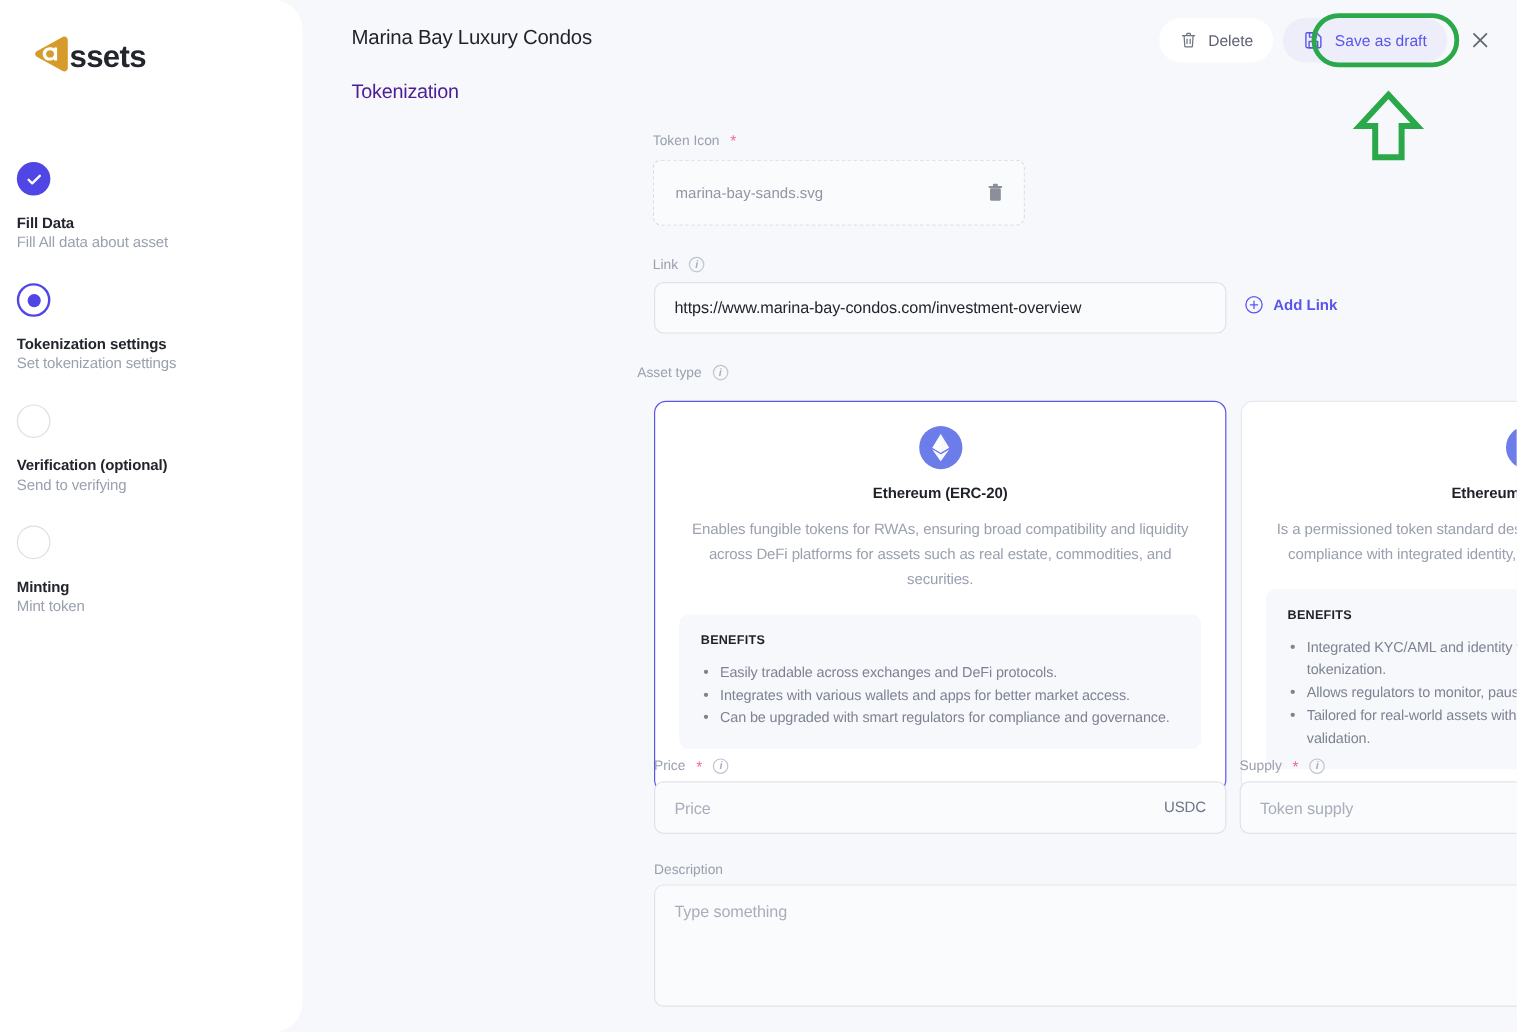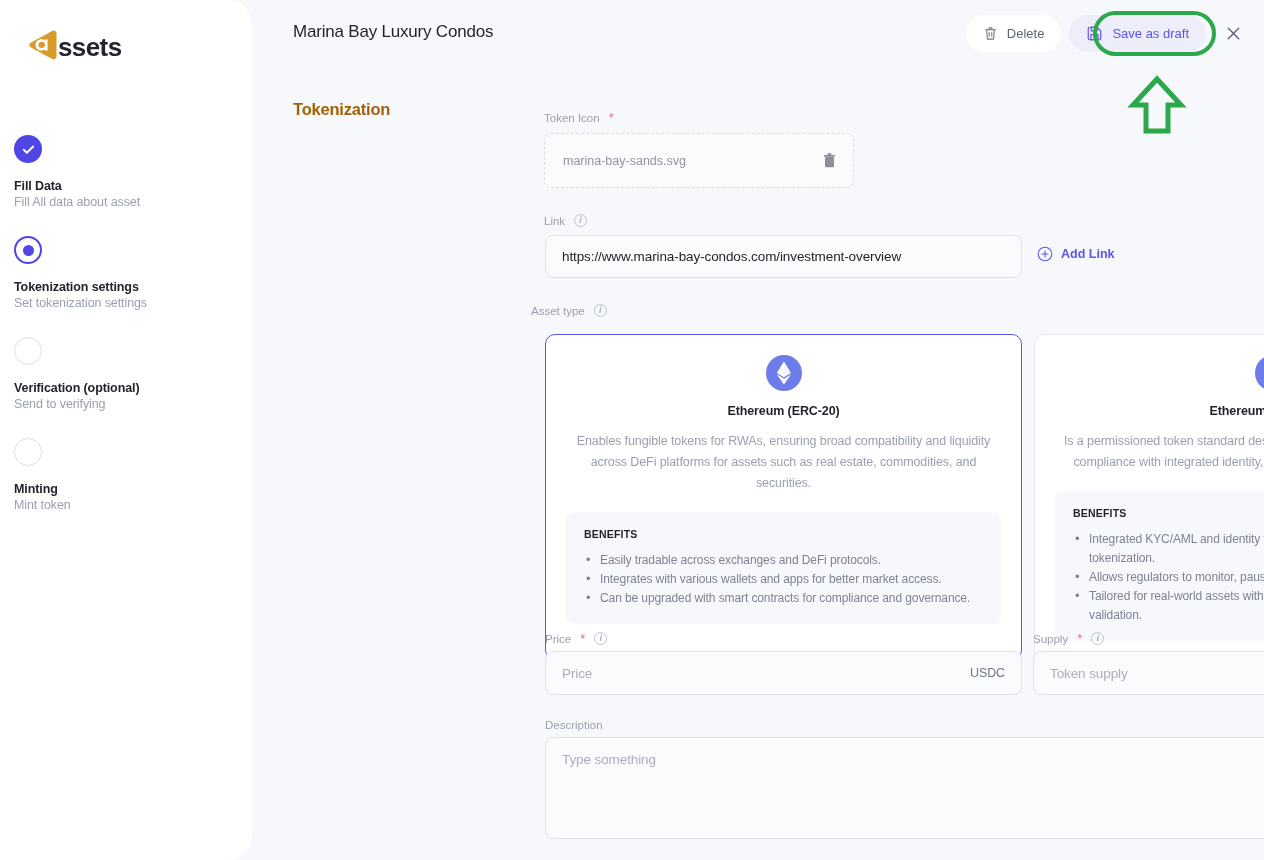--- a/index.html
+++ b/index.html
@@ -99,23 +99,22 @@
   .btn-delete { background: #ffffff; color: #5e6472; }
   .btn-save { background: #eeeefb; color: #5b55ea; }
   .btn-close {
     width: 38px; height: 38px; border-radius: 50%;
     background: transparent; border: none; cursor: pointer;
     display: flex; align-items: center; justify-content: center;
   }
 
   .section-title {
     position: absolute; left: 41px; top: 68px;
-    font-size: 16.5px; font-weight: 700; color: #a16207;
+    font-size: 16.5px; font-weight: 400; color: #4c1d95;
     letter-spacing: -0.2px;
-    margin-top: 32px;
   }
 
   
   .field-label {
     display: flex; align-items: center; gap: 9px;
     font-size: 11.5px; color: #9aa0ae; letter-spacing: 0px;
     margin-bottom: 6px;
   }
   .req { color: #f26a8d; font-size: 13px; line-height: 8px; }
   .info-i {
@@ -375,21 +374,21 @@
             <path d="M8 17.7L1 13.5 8 23.4z" fill="#ffffff" opacity="0.75"></path>
           </svg>
         </div>
         <div class="card-title">Ethereum (ERC-20)</div>
         <div class="card-desc">Enables fungible tokens for RWAs, ensuring broad compatibility and liquidity across DeFi platforms for assets such as real estate, commodities, and securities.</div>
         <div class="benefits">
           <div class="benefits-head">BENEFITS</div>
           <ul>
             <li>Easily tradable across exchanges and DeFi protocols.</li>
             <li>Integrates with various wallets and apps for better market access.</li>
-            <li>Can be upgraded with smart contracts for compliance and governance.</li>
+            <li>Can be upgraded with smart regulators for compliance and governance.</li>
           </ul>
         </div>
       </div>
 
       <div class="card">
         <div class="eth-icon">
           
         </div>
         <div class="card-title">Ethereum (ERC-3643)</div>
         <div class="card-desc">Is a permissioned token standard designed for RWAs, focusing on regulatory compliance with integrated identity, governance, and transaction controls.</div>

